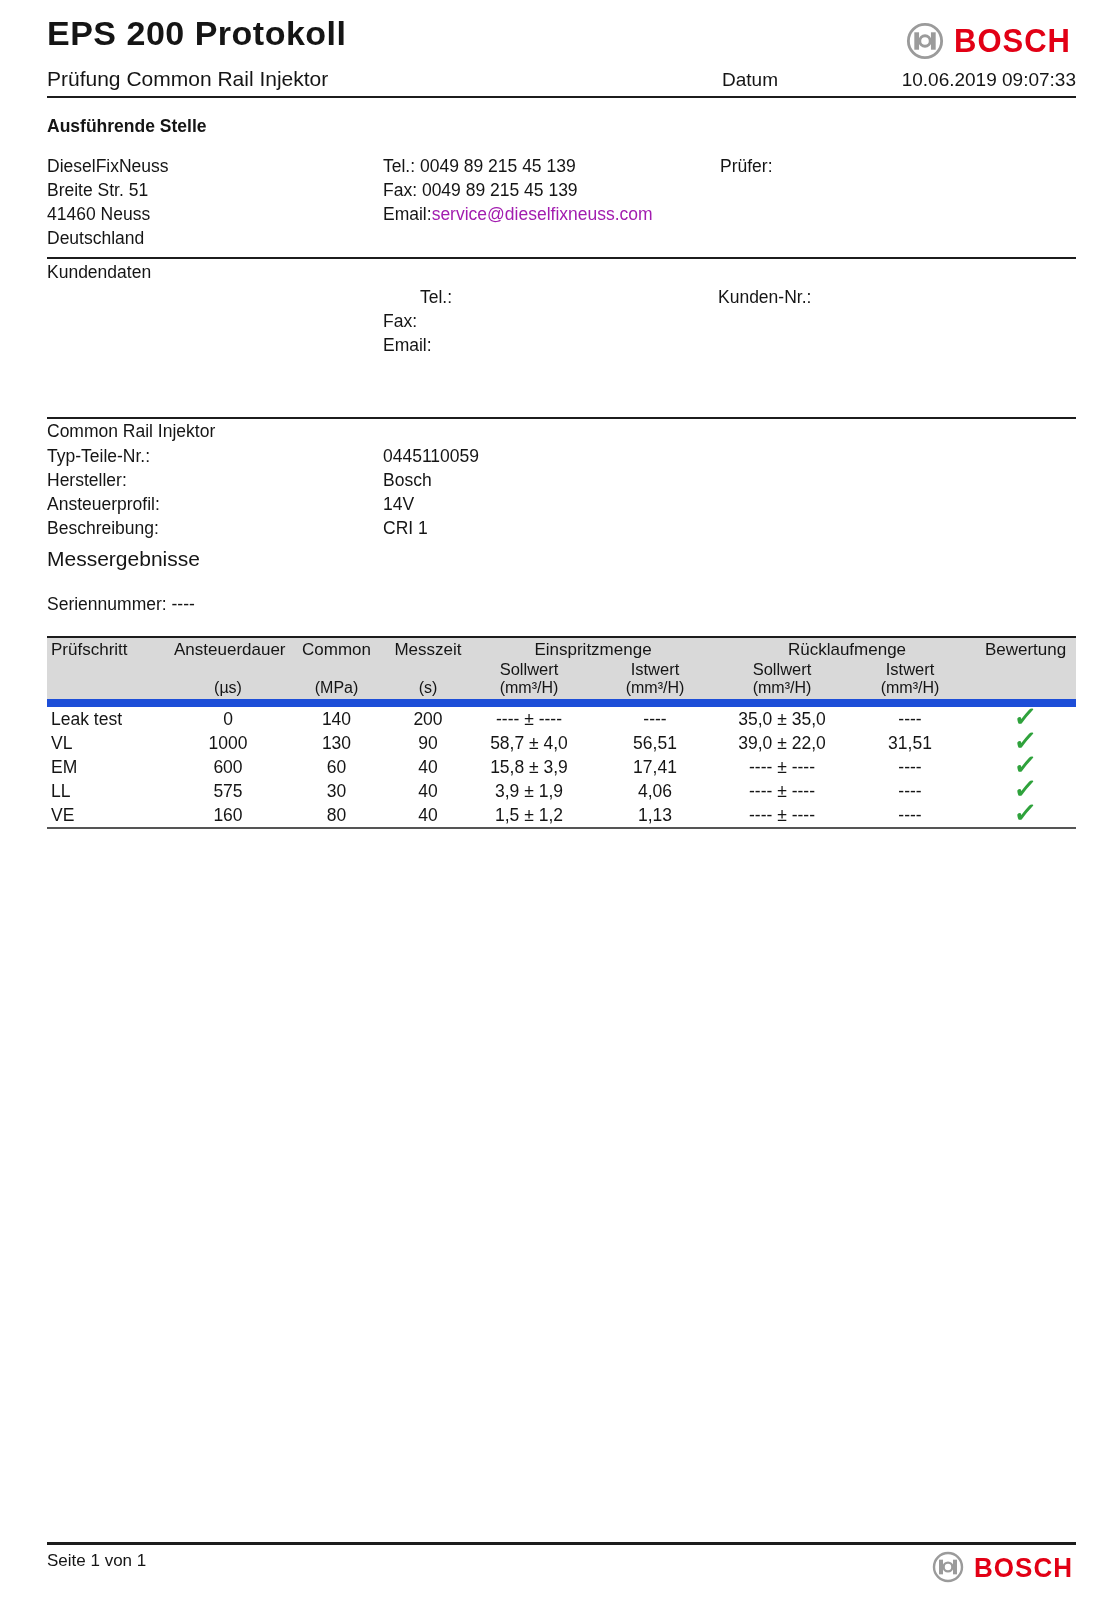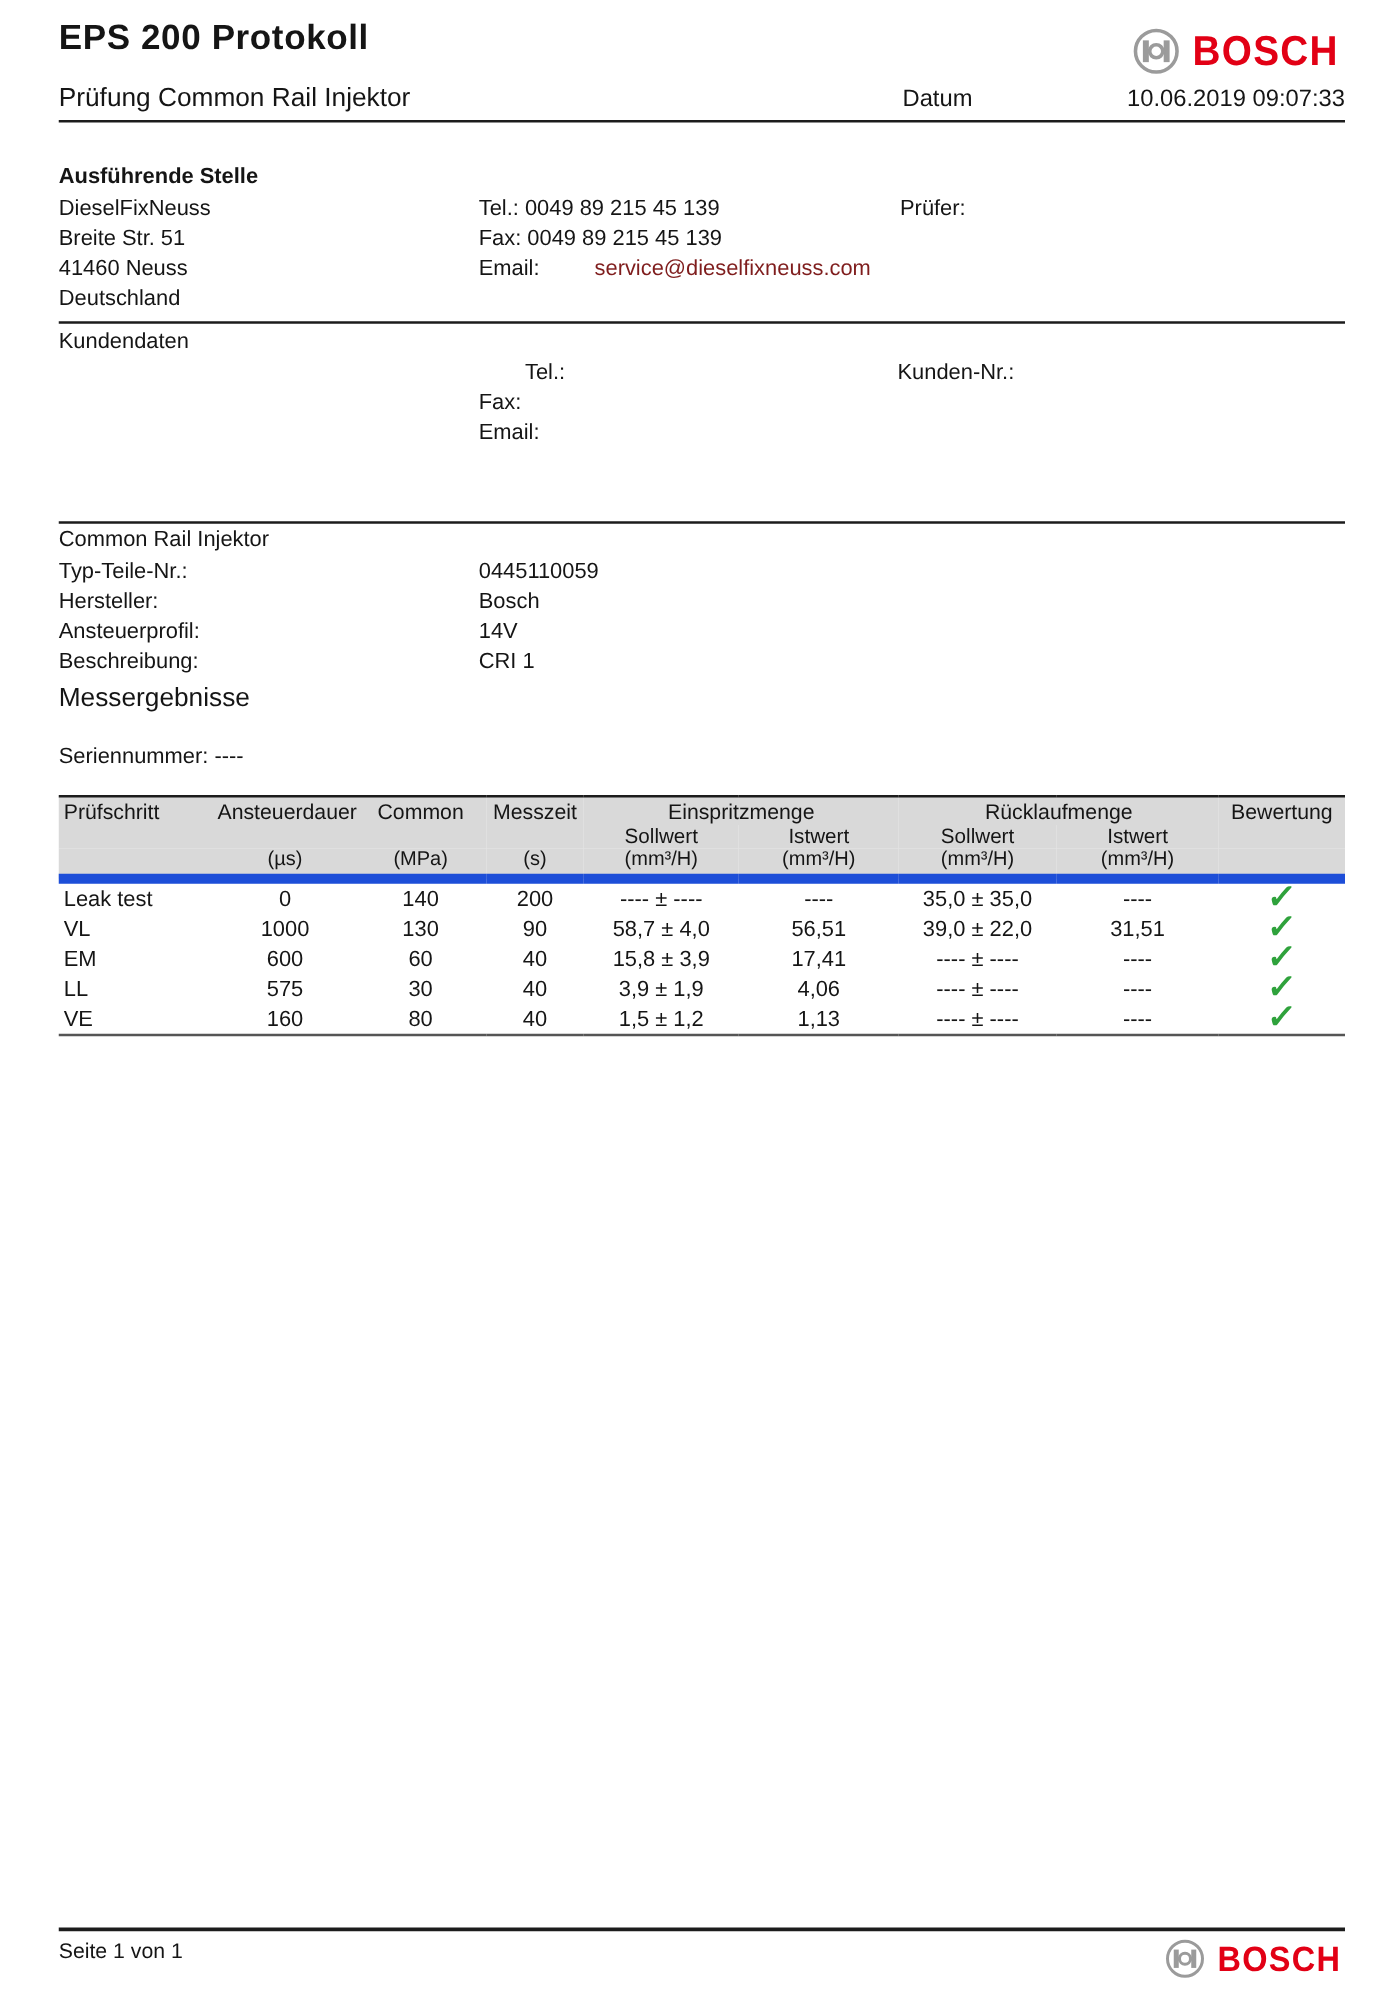--- a/index.html
+++ b/index.html
@@ -4,37 +4,37 @@
 <style>
   * { margin:0; padding:0; box-sizing:border-box; }
   html,body { background:#ffffff; }
   body { font-family:"Liberation Sans", sans-serif; color:#151515; }
   .page { position:relative; width:1111px; height:1600px; background:#fff; overflow:hidden; }
 
   .abs { position:absolute; }
   .rule { position:absolute; left:47px; right:35px; background:#1c1c1c; }
 
   
-  .title { left:47px; top:14px; font-size:28px; font-weight:bold; letter-spacing:.5px; }
+  .title { left:47px; top:14px; font-size:34px; font-weight:bold; letter-spacing:.5px; }
   .subtitle { left:47px; top:67px; font-size:21px; }
   .datum-label { left:722px; top:69px; font-size:19px; }
   .datum-value { right:35px; top:69px; font-size:19px; }
 
   .bosch-logo { display:flex; align-items:center; gap:10px; }
   .bosch-logo .word { color:#E20015; font-weight:bold; letter-spacing:1px; transform:scaleY(1.08); }
   .logo-top { right:40px; top:22px; }
   .logo-top .word { font-size:31px; }
   .logo-top svg { width:38px; height:38px; }
   .logo-bottom { right:38px; top:1551px; }
   .logo-bottom .word { font-size:26px; }
   .logo-bottom svg { width:32px; height:32px; }
 
   .txt { position:absolute; font-size:17.5px; white-space:nowrap; }
   .bold { font-weight:bold; }
-  .link { color:#7f1d1d;margin-left:44px; }
+  .link { color:#a21caf; }
 
   .h-results { left:47px; top:547px; font-size:21px; }
 
   
   .mtable { position:absolute; left:47px; top:636px; width:1029px; border-collapse:collapse; table-layout:fixed; }
   .mtable th, .mtable td { font-weight:normal; padding:0 2px; white-space:nowrap; overflow:visible; }
   .mtable thead tr { background:#D9D9D9; }
   .mtable thead tr.r1 th { border-top:2px solid #1c1c1c; font-size:17px; padding-top:2px; }
   .mtable thead tr.r2 th { font-size:16.5px; }
   .mtable thead tr.r3 th { font-size:16px; border-bottom:8px solid #1d4ed8; padding-bottom:2px; }
@@ -66,21 +66,21 @@
       <circle cx="24" cy="24" r="6.6" fill="#fff" stroke="#9b9b9b" stroke-width="3.6"></circle>
     </svg>
     <span class="word">BOSCH</span>
   </div>
 
   <div class="abs subtitle">Prüfung Common Rail Injektor</div>
   <div class="abs datum-label">Datum</div>
   <div class="abs datum-value">10.06.2019 09:07:33</div>
   <div class="rule" style="top:96px; height:2px;"></div>
 
-  <div class="txt bold" style="left:47px; top:130px;">Ausführende Stelle</div>
+  <div class="txt bold" style="left:47px; top:116px;">Ausführende Stelle</div>
   <div class="txt" style="left:47px; top:156px;">DieselFixNeuss</div>
   <div class="txt" style="left:47px; top:180px;">Breite Str. 51</div>
   <div class="txt" style="left:47px; top:204px;">41460 Neuss</div>
   <div class="txt" style="left:47px; top:228px;">Deutschland</div>
 
   <div class="txt" style="left:383px; top:156px;">Tel.: 0049 89 215 45 139</div>
   <div class="txt" style="left:383px; top:180px;">Fax: 0049 89 215 45 139</div>
   <div class="txt" style="left:383px; top:204px;"><span>Email:</span><a class="link">service@dieselfixneuss.com</a></div>
 
   <div class="txt" style="left:720px; top:156px;">Prüfer:</div>

